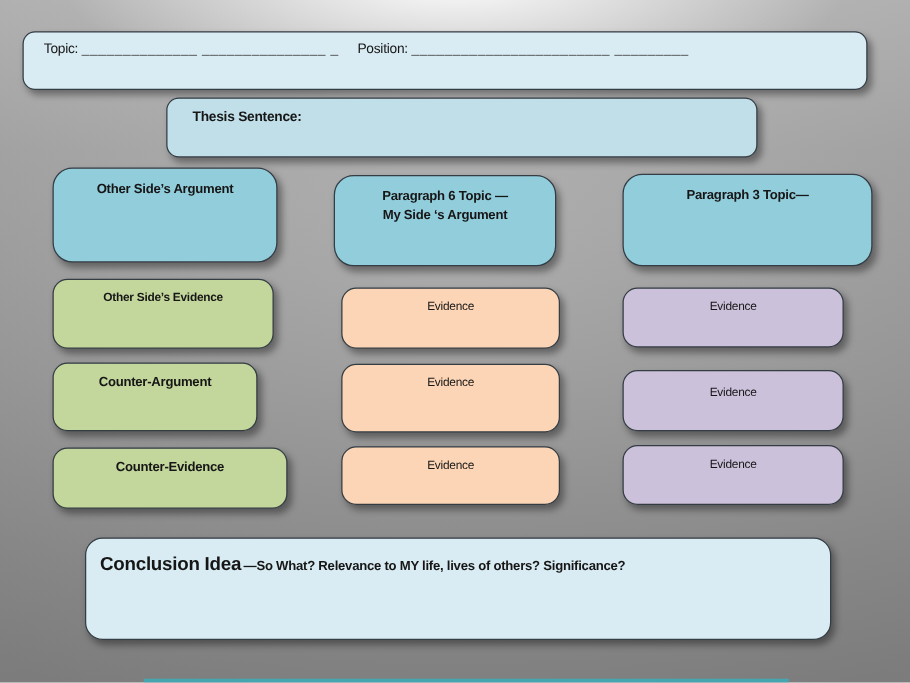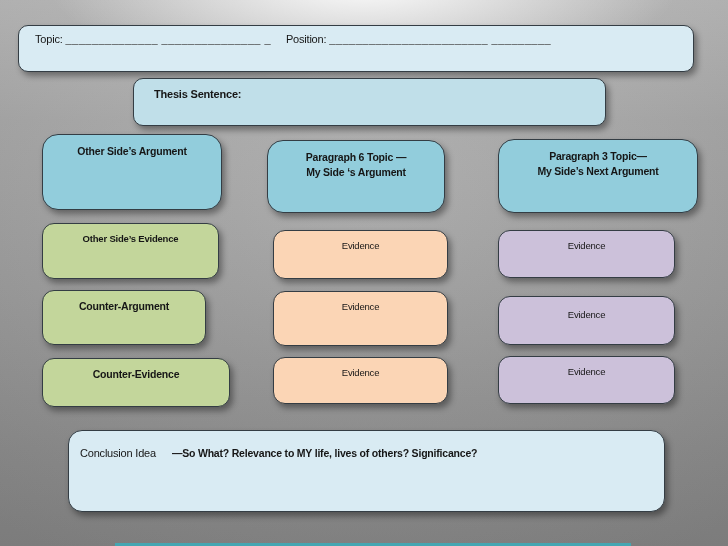--- a/index.html
+++ b/index.html
@@ -32,22 +32,22 @@
   .blank{color:#4a4a4a;letter-spacing:0.5px;}
   .poslabel{margin-left:12px;}
   .thesisbox{left:133px;top:78px;width:473px;height:48px;border-radius:10px;
     font-size:11px;font-weight:bold;padding:9px 0 0 20px;}
   .parabox{border-radius:16px;text-align:center;font-weight:bold;
     font-size:10.5px;line-height:1.4;padding-top:9px;}
   .evbox{border-radius:12px;text-align:center;font-size:9.5px;padding-top:9px;}
   .evbold{font-weight:bold;}
   .conclusionbox{left:68px;top:430px;width:597px;height:82px;border-radius:14px;
     padding:12px 12px 0 11px;white-space:nowrap;}
-  .conctitle{font-weight:normal;font-size:11px;}
-  .concbody{font-weight:bold;font-size:10.5px;margin-left:16px;}
+  .conctitle{font-weight:bold;font-size:15px;}
+  .concbody{font-weight:bold;font-size:10.5px;margin-left:2px;}
   .nextstrip{position:absolute;left:115px;top:543px;width:516px;height:3px;background:#45a6b2;}
 </style>
 </head>
 <body>
 
 <div class="slide">
 
   <div class="box paleblue topicbar">
     <span>Topic:</span>
     <span class="blank">______________ _______________ _</span>
@@ -61,21 +61,20 @@
 
   <div class="box teal parabox" style="left:42px;top:134px;width:180px;height:76px;">
     <div>Other Side’s Argument</div>
   </div>
   <div class="box teal parabox" style="left:267px;top:140px;width:178px;height:73px;">
     <div>Paragraph 6 Topic —</div>
     <div>My Side ‘s Argument</div>
   </div>
   <div class="box teal parabox" style="left:498px;top:139px;width:200px;height:74px;">
     <div>Paragraph 3 Topic—</div>
-    <div>My Side’s Next Argument</div>
   </div>
 
   <div class="box green evbox evbold" style="left:42px;top:223px;width:177px;height:56px;">
     <div>Other Side’s Evidence</div>
   </div>
   <div class="box green evbox evbold" style="left:42px;top:290px;width:164px;height:55px;font-size:10.5px;">
     <div>Counter-Argument</div>
   </div>
   <div class="box green evbox evbold" style="left:42px;top:358px;width:188px;height:49px;font-size:10.5px;">
     <div>Counter-Evidence</div>

